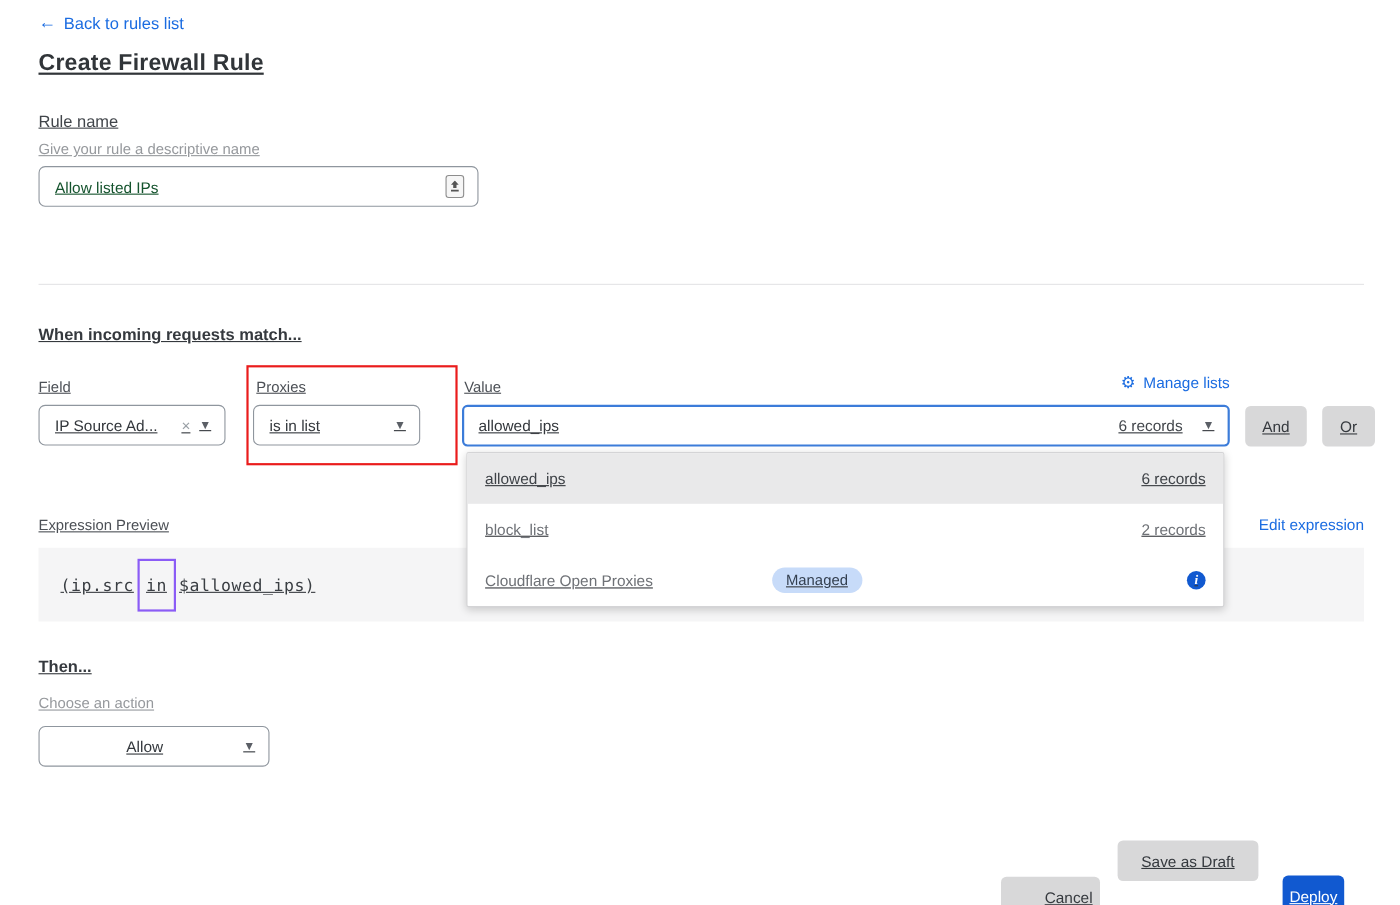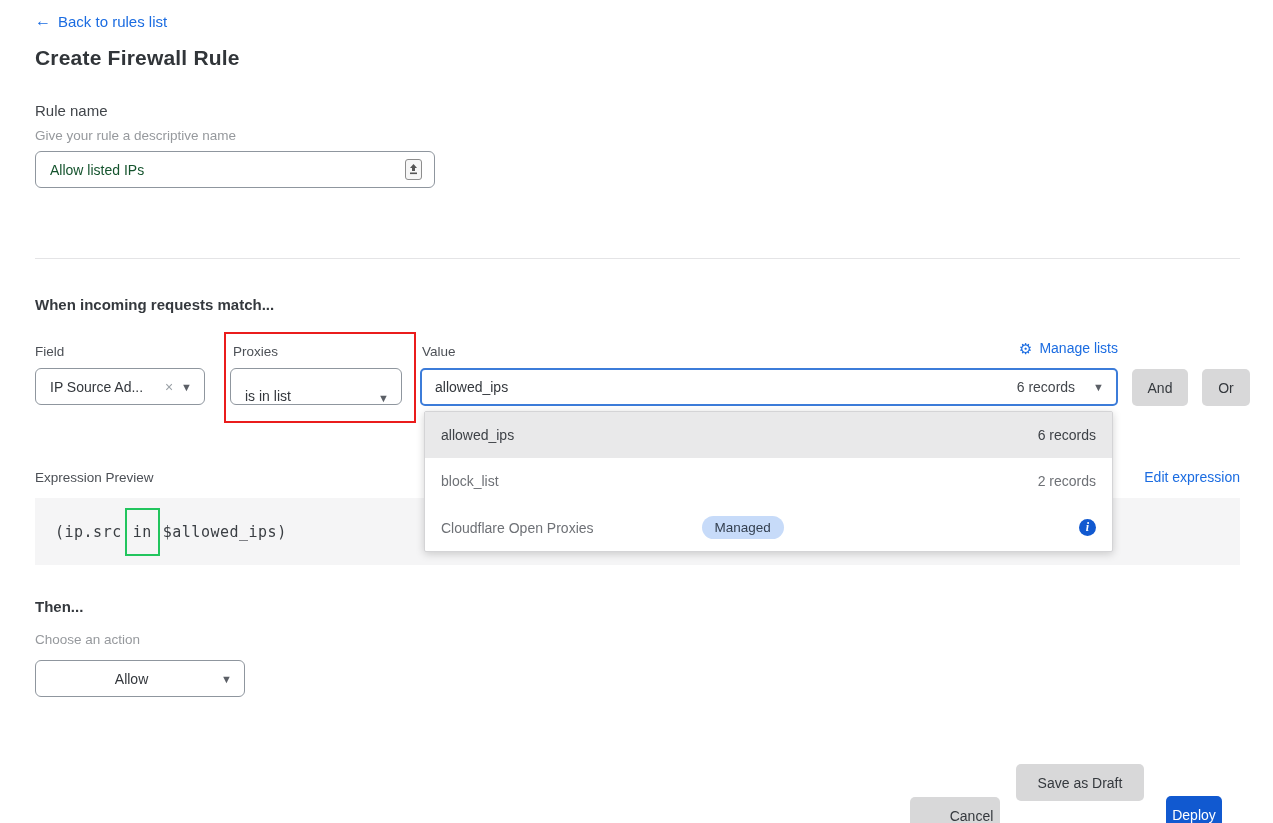--- a/index.html
+++ b/index.html
@@ -8,21 +8,21 @@
     font-family: "Liberation Sans", "DejaVu Sans", sans-serif;
     color: #36393e;
   }
   .canvas {
     position: relative;
     width: 1273px;
     height: 823px;
     background: #fff;
     overflow: hidden;
   }
-  .abs { position: absolute; }
+  .abs { position: absolute; text-decoration: underline; }
 
   
   .link { color: #1b6ce1; text-decoration: none; cursor: pointer; font-size: 15px; }
   .link.sm { font-size: 14px; }
 
   .back-link { left: 35px; top: 12px; display: flex; align-items: center; gap: 7px; }
   .back-link .arrow { font-size: 16px; }
 
   .page-title { left: 35px; top: 46px; font-size: 21px; font-weight: 700; color: #313539; letter-spacing: .2px; }
 
@@ -116,21 +116,21 @@
   .expr-label { left: 35px; top: 470px; font-size: 13.5px; color: #4c5056; }
   .edit-expr { top: 469px; left: 1040px; width: 200px; text-align: right; }
   .code-box {
     left: 35px; top: 498px; width: 1205px; height: 67px;
     background: #f5f5f6; z-index: 1;
     display: flex; align-items: center; padding-left: 20px;
     font-family: "DejaVu Sans Mono", "Liberation Mono", monospace;
     font-size: 15px; color: #3a3e43; letter-spacing: .5px;
   }
   .code-in {
-    display: inline-block; border: 2px solid #22c55e;
+    display: inline-block; border: 2px solid #8b5cf6;
     padding: 13px 6px; margin: 12px 3px;
   }
 
   
   .action-select { left: 35px; top: 660px; width: 210px; text-align: center; }
 
   
   .btn-cancel { left: 910px; top: 797px; width: 90px; padding-left: 33px; }
   .btn-draft  { left: 1016px; top: 764px; width: 128px; }
   .btn-deploy { left: 1166px; top: 764px; width: 56px; margin-top: 32px; }
@@ -171,21 +171,21 @@
     <span class="gear">⚙</span>
     <span>Manage lists</span>
   </a>
 
   <div class="abs select" style="left:35px; top:368px; width:170px;">
     <span class="grow">IP Source Ad...</span>
     <span class="clear-x">×</span>
     <span class="caret">▼</span>
   </div>
 
-  <div class="abs select" style="left:230px; top:368px; width:172px;align-items:flex-end;">
+  <div class="abs select" style="left:230px; top:368px; width:152px;">
     <span class="grow">is in list</span>
     <span class="caret">▼</span>
   </div>
 
   <div class="abs value-combo" style="left:420px; top:368px; width:698px;">
     <span>allowed_ips</span>
     <span class="records">
       <span>6 records</span>
       <span class="caret">▼</span>
     </span>

